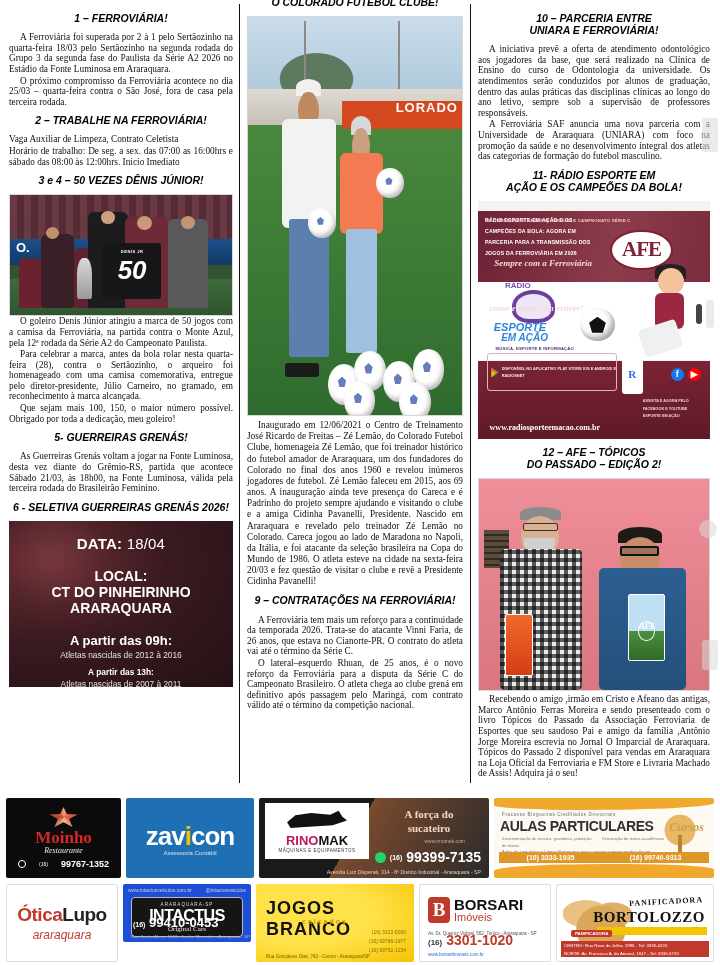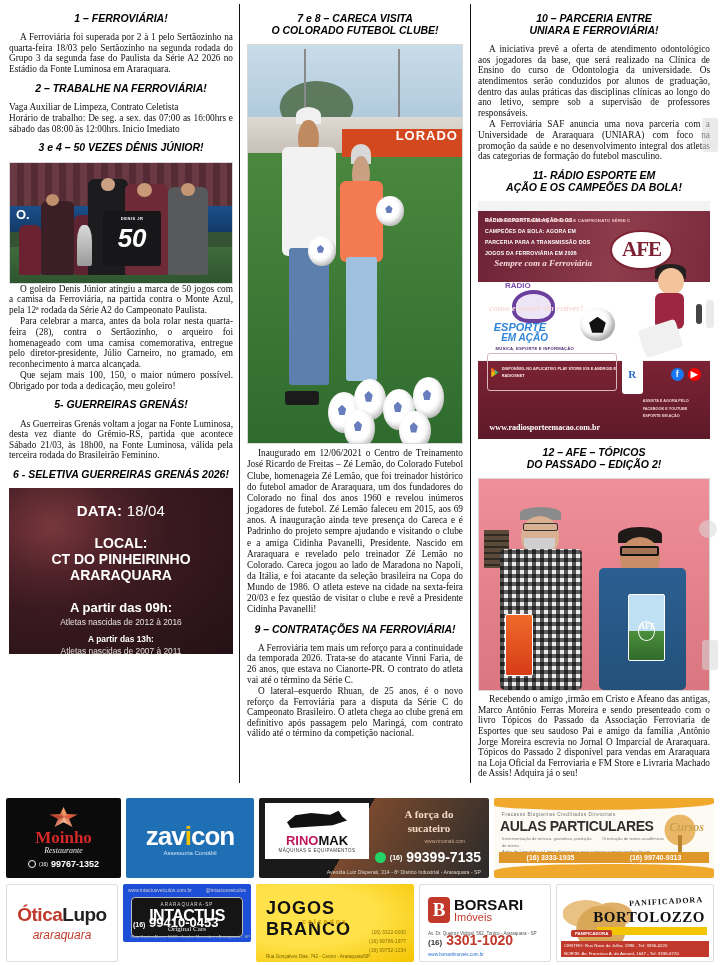--- a/index.html
+++ b/index.html
@@ -228,21 +228,21 @@
   .adbox { position:relative; overflow:hidden; border-radius:2px; }
 
   .ad-moinho { flex:0 0 115px; height:80px; background:#0b0b0b;
      display:flex; flex-direction:column; align-items:center; justify-content:center; }
   .ad-moinho .star { width:28px; height:20px;
      background: conic-gradient(from 0deg,#f3a06a,#d9533a,#f7c39a,#b8402c,#f3a06a);
      clip-path: polygon(50% 0,62% 35%,100% 38%,70% 60%,82% 100%,50% 76%,18% 100%,30% 60%,0 38%,38% 35%); }
   .ad-moinho .n1 { color:#d62828; font:bold 17px "Liberation Serif", serif; margin-top:1px;}
   .ad-moinho .n2 { color:#e8e8e8; font:italic 8px "Liberation Serif", serif; margin-top:-2px;}
   .ad-moinho .ph { color:#fff; font:bold 9px "Liberation Sans", sans-serif; margin-top:4px;
-     display:flex; align-items:center; gap:3px;text-align:right;}
+     display:flex; align-items:center; gap:13px;text-align:right;}
   .ad-moinho .ph .wa { width:8px; height:8px; border-radius:50%; border:1.2px solid #fff; }
   .ad-moinho .ph small { font-size:5px; font-weight:400; }
 
   .ad-zavicon { flex:0 0 128px; height:80px; background:#1f6fb5;
      display:flex; flex-direction:column; align-items:center; justify-content:center; }
   .ad-zavicon .z { color:#fff; font:bold 26px "Liberation Sans", sans-serif; letter-spacing:-1px;}
   .ad-zavicon .z em { color:#f2c200; font-style:normal; }
   .ad-zavicon .sub { color:#cfe2f3; font:6px "Liberation Sans", sans-serif; margin-top:-2px;}
 
   .ad-rino { flex:0 0 230px; height:80px;
@@ -366,20 +366,21 @@
 <body>
 
 <div class="page">
 
   <div class="cols">
 
     <div class="col col-1">
 
       <div class="hd first">1 – FERROVIÁRIA!</div>
       <p class="body">A Ferroviária foi superada por 2 à 1 pelo Sertãozinho na quarta-feira 18/03 pelo Sertãozinho na segunda rodada do Grupo 3 da segunda fase do Paulista da Série A2 2026 no Estádio da Fonte Luminosa em Araraquara.</p>
+      <p class="body">O próximo compromisso da Ferroviária acontece no dia 25/03 – quarta-feira contra o São José, fora de casa pela terceira rodada.</p>
 
       <div class="hd">2 –  TRABALHE NA FERROVIÁRIA!</div>
       <p class="body noind">Vaga Auxiliar de Limpeza, Contrato Celetista</p>
       <p class="body noind">Horário de trabalho: De seg. a sex. das 07:00 as 16:00hrs e sábado das 08:00 às 12:00hrs. Inicio Imediato</p>
 
       <div class="hd">3 e 4 –  50 VEZES DÊNIS JÚNIOR!</div>
       <div class="photo ph-denis">
         <div class="crowd"></div>
         <div class="board"></div>
         <div class="pitch"></div>
@@ -417,21 +418,20 @@
         <div class="localVal">CT DO PINHEIRINHO</div>
         <div class="localVal">ARARAQUARA</div>
         <div class="t1">A partir das 09h:</div>
         <div class="t2">Atletas nascidas de 2012 à 2016</div>
         <div class="t3">A partir das 13h:</div>
         <div class="t4">Atletas nascidas de 2007 à 2011</div>
       </div>
     </div>
 
     <div class="col col-2">
-      <div class="hd first">7 e 8 –  CARECA VISITA</div>
       <div class="hd" style="margin-top:-8px">O COLORADO FUTEBOL CLUBE!</div>
 
       <div class="photo ph-careca">
         <div class="sky"></div>
         <div class="trees"></div>
         <div class="poleA"></div>
         <div class="poleB"></div>
         <div class="wall"></div>
         <div class="banner">
           <span>LORADO</span>

